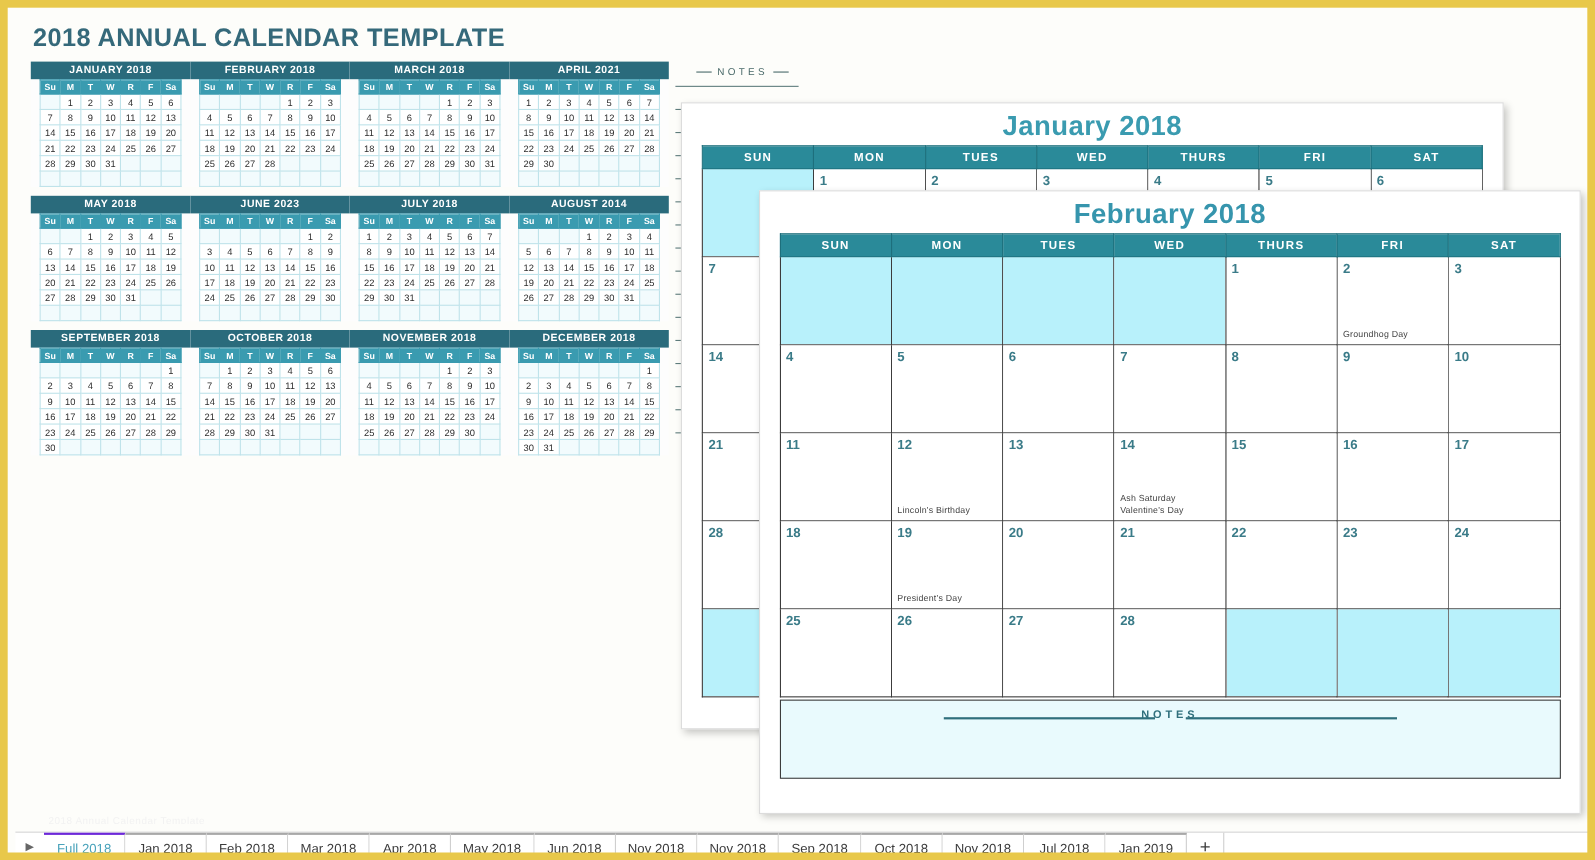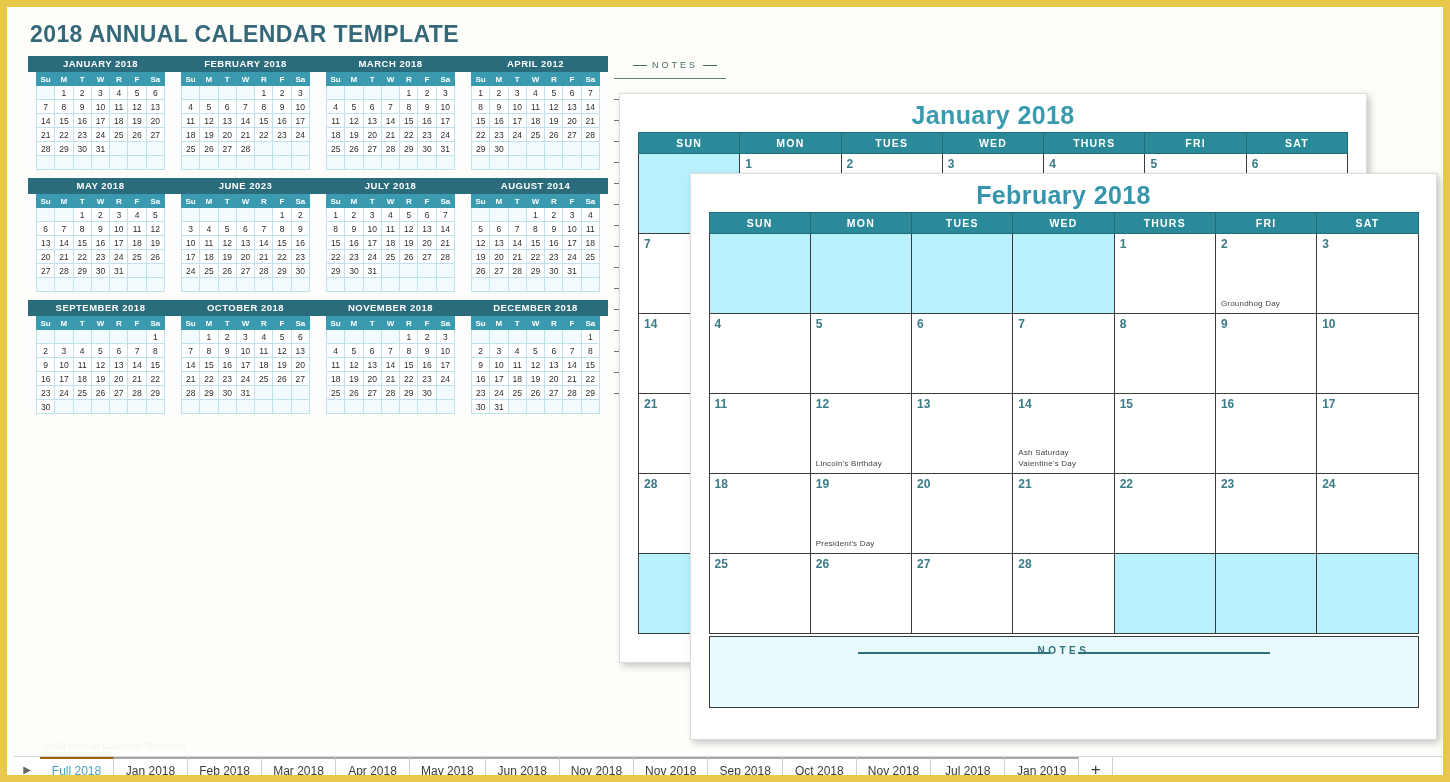--- a/index.html
+++ b/index.html
@@ -257,21 +257,21 @@
     justify-content: center;
     font-size: 12px;
     color: #3c3c3c;
     border-right: 1px solid #cfcfcf;
     border-top: 2px solid #a8a8a8;
     background: #ffffff;
     white-space: nowrap;
   }
   .sheet-tab.active {
     color: #4aa3bb;
-    border-top: 2px solid #a16207;
+    border-top: 2px solid #6d28d9;
     background: #ffffff;
     font-weight: normal;
   }
   #tab-add {
     width: 34px;
     display: flex;
     align-items: center;
     justify-content: center;
     font-size: 17px;
     color: #3c3c3c;
@@ -511,21 +511,21 @@
                   <td></td>
                   <td></td>
                   <td></td>
                   <td></td>
                   <td></td>
                 </tr>
               </tbody>
             </table>
           </div>
           <div class="mini-cal">
-            <div class="mini-title">APRIL 2012</div>
+            <div class="mini-title">APRIL 2021</div>
             <table class="mini-table">
               <thead>
                 <tr>
                   <th>Su</th>
                   <th>M</th>
                   <th>T</th>
                   <th>W</th>
                   <th>R</th>
                   <th>F</th>
                   <th>Sa</th>

